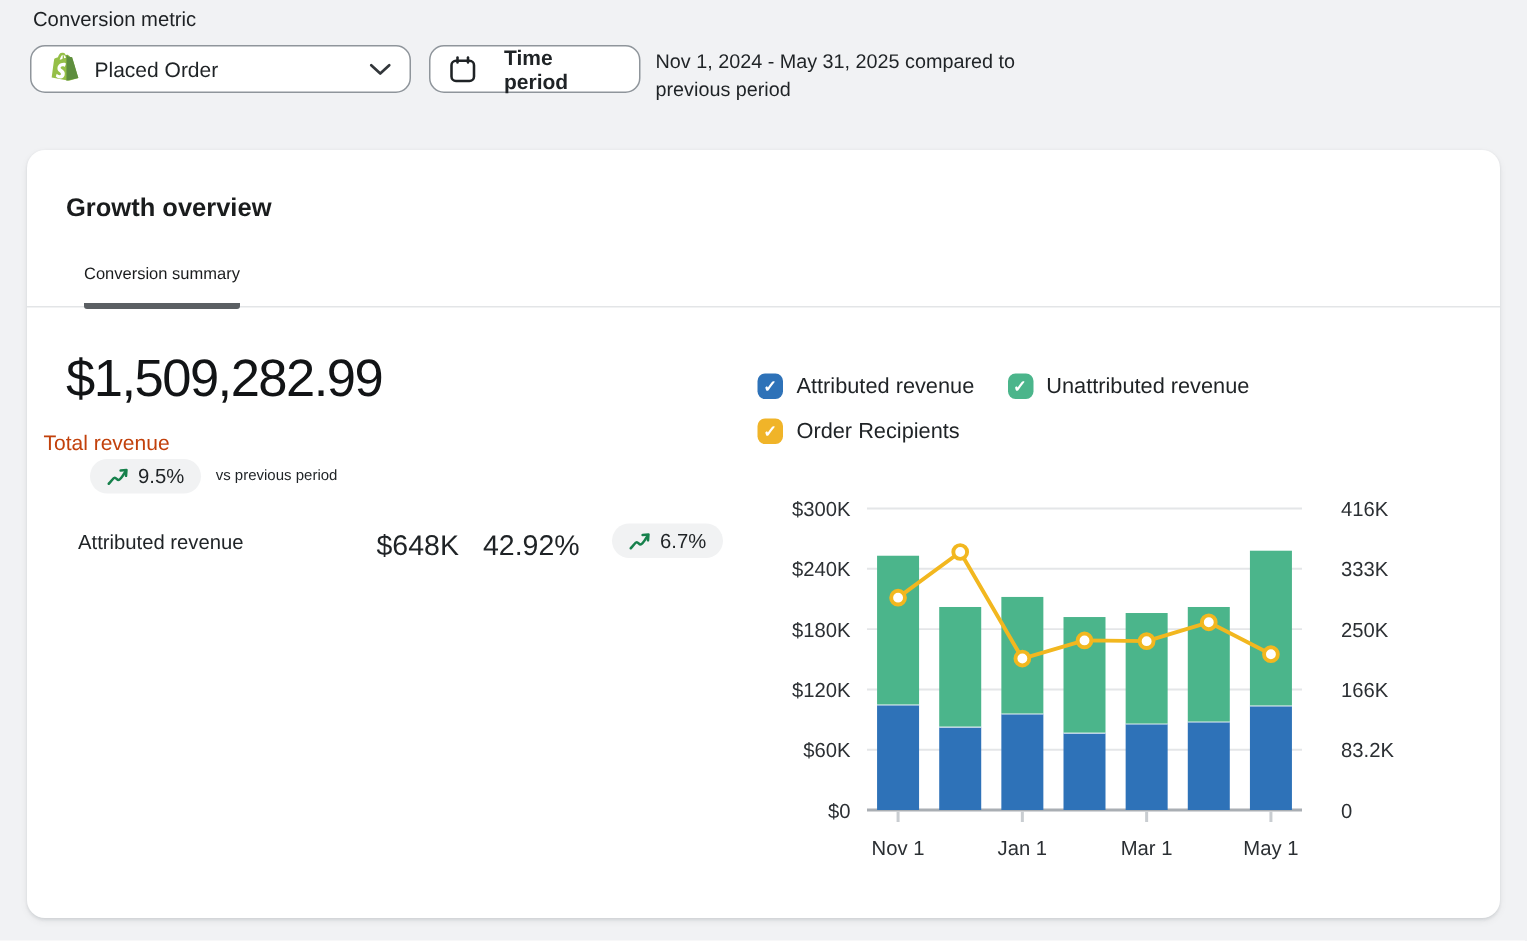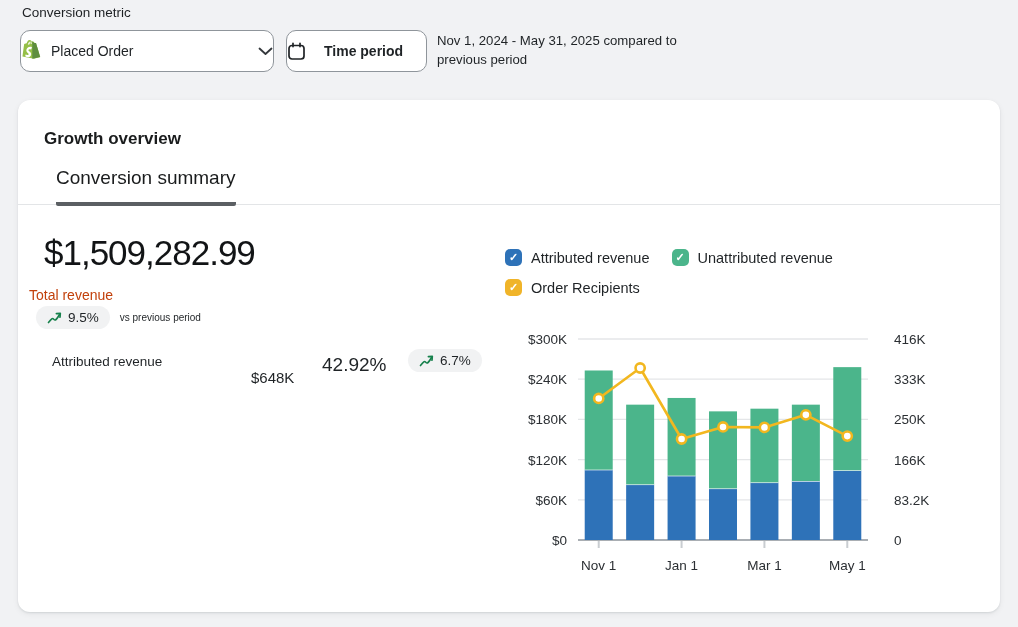--- a/index.html
+++ b/index.html
@@ -6,23 +6,23 @@
   html,body { width:1018px; height:627px; }
   body {
     background:#f1f2f4;
     font-family:"Liberation Sans", sans-serif;
     color:#1f2326;
     position:relative;
     overflow:hidden;
   }
   .toolbar-label { position:absolute; left:22px; top:5px; font-size:13.5px; color:#1e2124; }
   .control {
-    position:absolute; top:30px; height:42px; background:#fff;
+    position:absolute; top:30px; height:32px; background:#fff;
     border:1px solid #8f959b; border-radius:10px;
-    display:flex; align-items:center; padding:0 0; cursor:pointer;
+    display:flex; align-items:center; padding:0 12px; cursor:pointer;
   }
   .metric-select { left:20px; width:254px; }
   .metric-select .label { font-size:14px; margin-left:9px; }
   .metric-select .chevron { margin-left:auto; }
   .time-btn { left:286px; width:141px;gap:10px; }
   .time-btn .label { font-size:14px; font-weight:700; margin-left:8px; }
   .date-range {
     position:absolute; left:437px; top:31px; width:280px;
     font-size:13.2px; line-height:1.45; color:#1f2326;
   }
@@ -31,38 +31,38 @@
     background:#fff; border-radius:12px;
     box-shadow:0 1px 2px rgba(22,29,37,.10), 0 2px 6px rgba(22,29,37,.06);
   }
   .card-title { position:absolute; left:44px; top:129px; font-size:17px; font-weight:700; color:#1a1c1d; }
   .tabs {
     position:absolute; left:18px; top:166px; width:982px; height:39px;
     border-bottom:1px solid #e3e5e7; display:flex; align-items:flex-end;
     padding-left:38px; column-gap:26px;
   }
   .tab {
-    font-size:19px; color:#42474c; padding:0 0 13px 0; cursor:pointer;
+    font-size:11px; color:#42474c; padding:0 0 13px 0; cursor:pointer;
     border-bottom:4px solid transparent; margin-bottom:-2px; white-space:nowrap;
   }
   .tab.active { color:#1a1c1d; border-bottom-color:#5b5f63; border-radius:2px; }
   .big-number {
     position:absolute; left:44px; top:233px;
     font-family:Liberation Sans, sans-serif; font-size:35px; color:#121416; letter-spacing:-1px;
   }
   .total-label { position:absolute; left:29px; top:287px; font-size:14px; font-weight:400; color:#c2410c; }
-  .change-row { position:absolute; left:36px; top:306px; display:flex; align-items:center; column-gap:10px; }
+  .change-row { position:absolute; left:60px; top:306px; display:flex; align-items:center; column-gap:10px; }
   .pill {
     background:#f1f2f3; border-radius:14px; padding:4px 11px;
     display:inline-flex; align-items:center; column-gap:6px; font-size:13.5px; color:#1f2326;
   }
   .vs-text { font-size:10px; color:#1f2326; }
   .attr-row { position:absolute; left:52px; top:349px; width:440px; height:28px; }
   .attr-row .lbl { position:absolute; left:0; top:5px; font-size:13.5px; }
-  .attr-row .val { position:absolute; left:199px; top:20px; font-size:15px; }
+  .attr-row .val { position:absolute; left:199px; top:5px; font-size:19px; }
   .attr-row .pct { position:absolute; left:270px; top:5px; font-size:19px; }
   .attr-row .pill { position:absolute; left:356px; top:0; }
   .legend { position:absolute; left:505px; top:249px; width:450px; display:flex; flex-wrap:wrap; column-gap:22px; row-gap:13px; }
   .legend-item { display:flex; align-items:center; column-gap:9px; cursor:pointer; }
   .legend-check {
     width:17px; height:17px; border-radius:5px; display:flex; align-items:center; justify-content:center;
     color:#fff; font-size:11px; font-weight:700;
   }
   .legend-label { font-size:14.5px; color:#1f2326; }
   .chart-wrap { position:absolute; left:522px; top:328px; }

